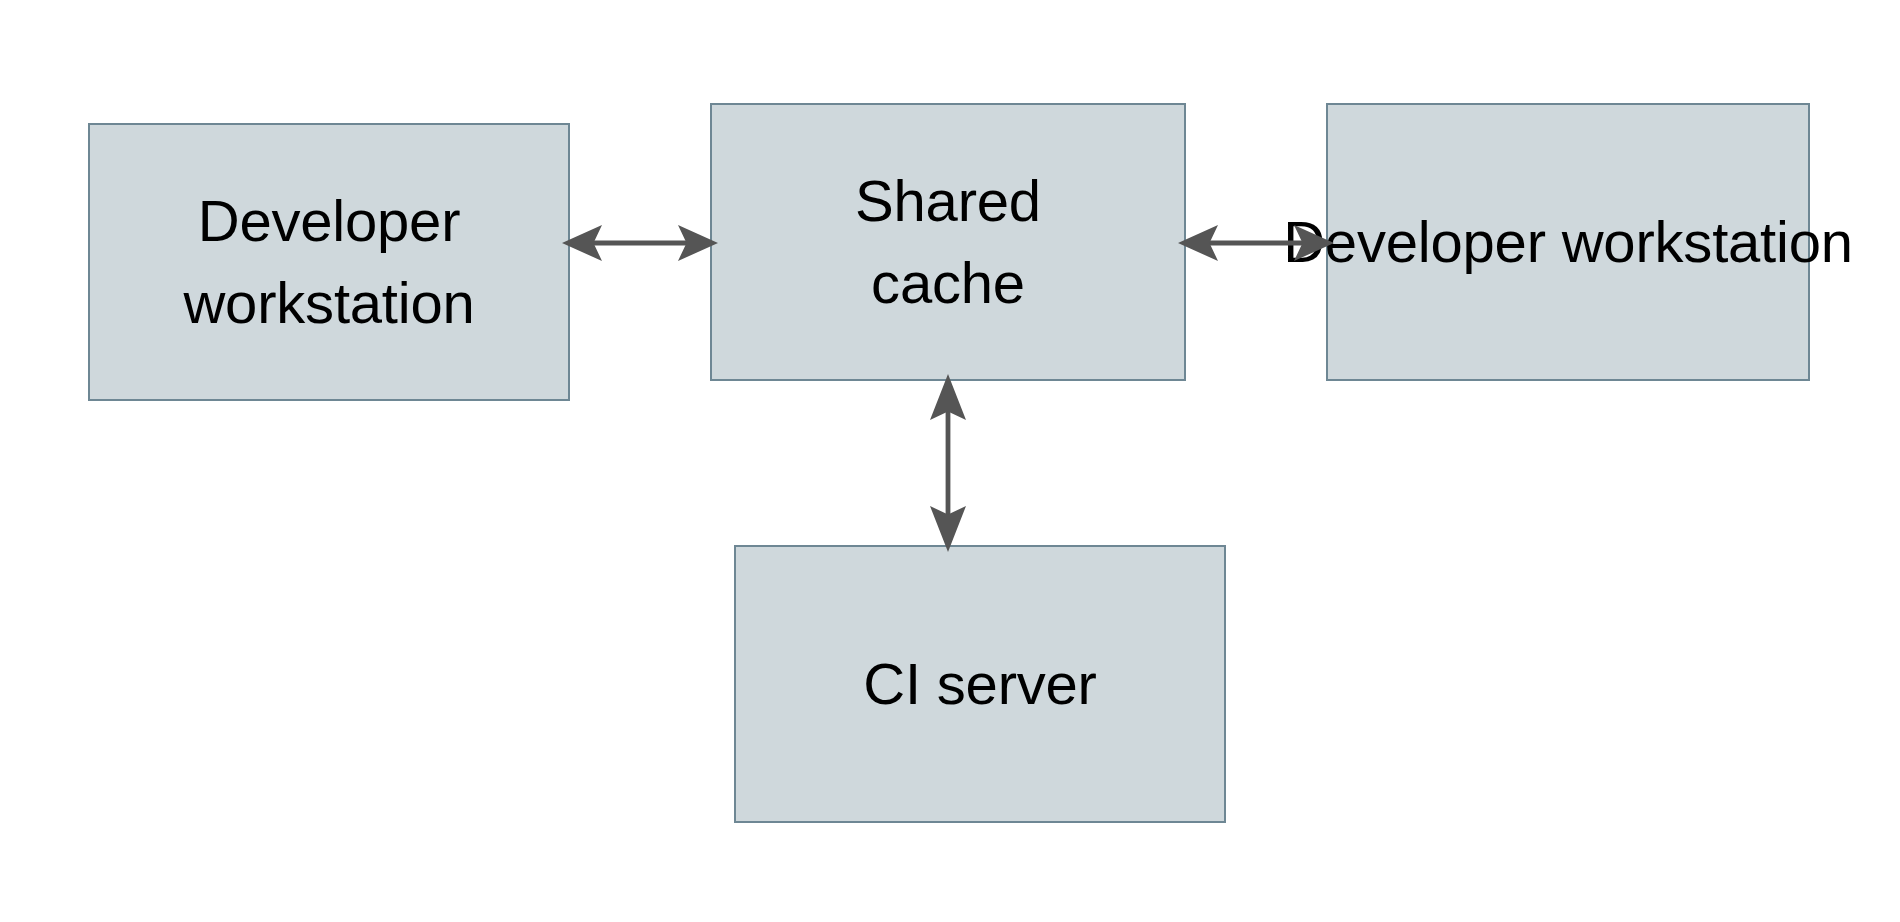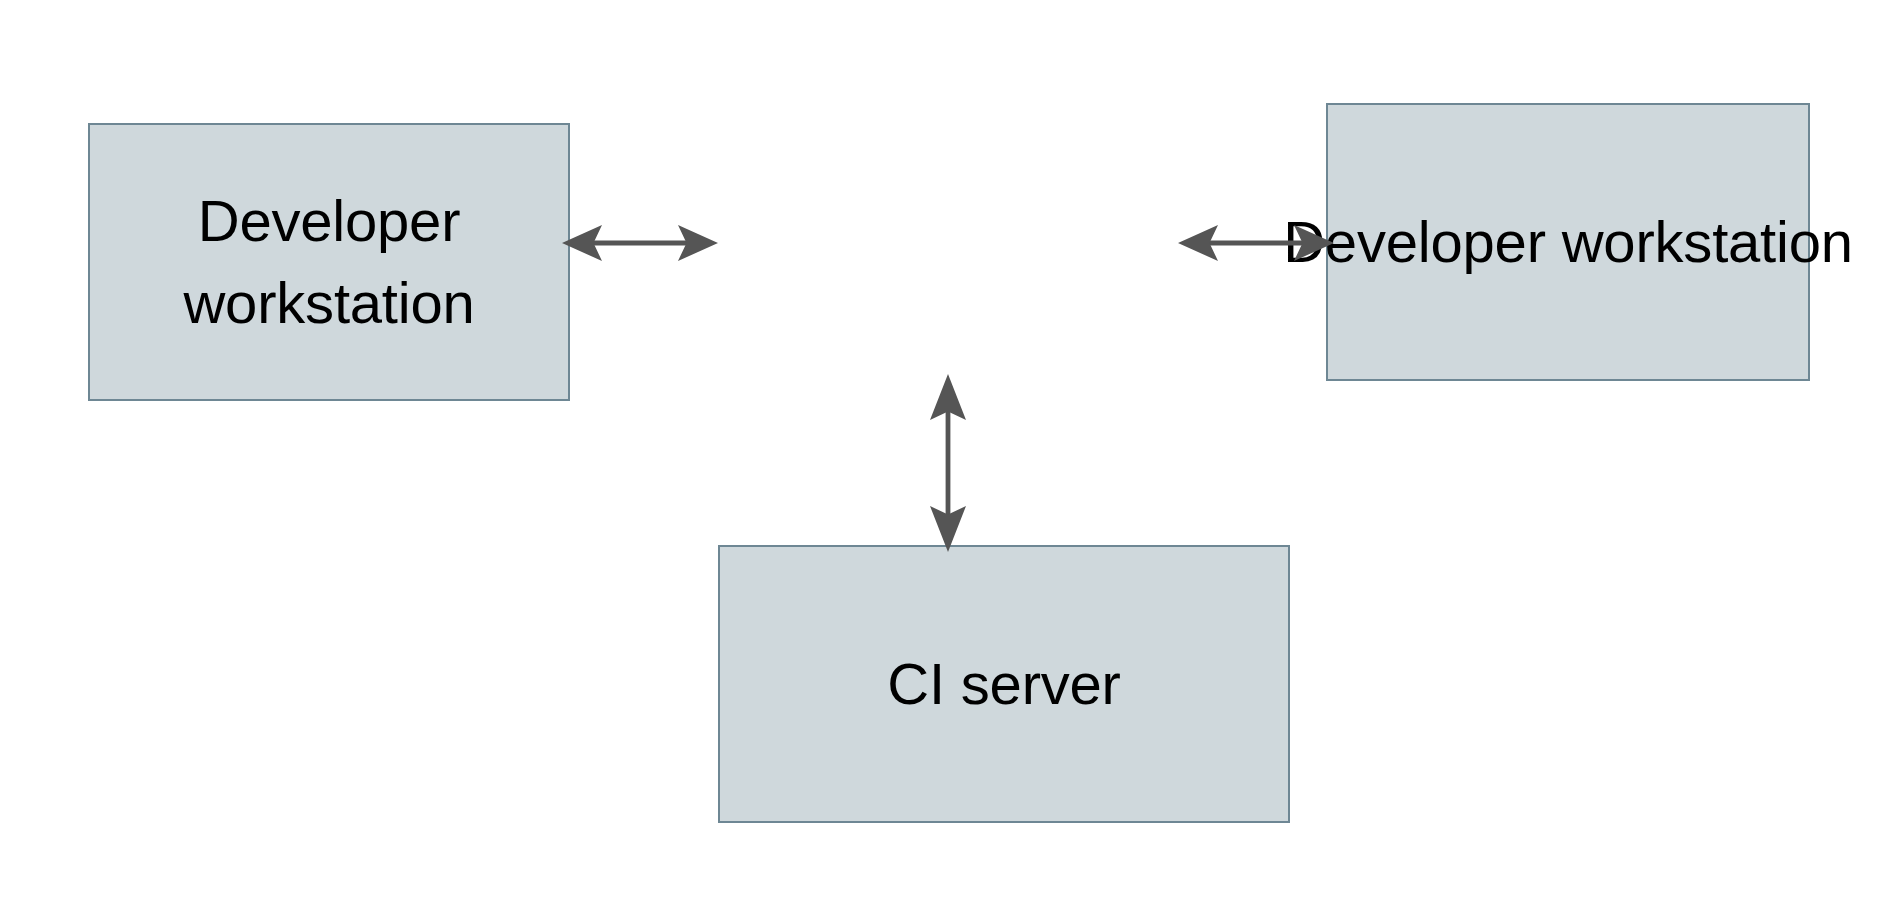--- a/index.html
+++ b/index.html
@@ -42,40 +42,44 @@
   #node-shared-cache {
     left: 710px; top: 103px;  width: 476px;  height: 278px;
   }
   #node-dev-right {
     left: 1326px; top: 103px; width: 484px;  height: 278px;
   }
   #node-dev-right .node-label {
     white-space: nowrap;
   }
   #node-ci-server {
-    left: 718px; top: 545px;  width: 572px;  height: 278px;
+    left: 734px; top: 545px;  width: 492px;  height: 278px;
   }
   .connector {
     position: absolute;
     overflow: visible;
   }
   #edge-left-to-cache  { left: 560px;  top: 212px; width: 160px; height: 62px; }
   #edge-cache-to-right { left: 1176px; top: 212px; width: 160px; height: 62px; }
   #edge-cache-to-ci    { left: 925px;  top: 372px; width: 46px;  height: 182px; }
 </style>
 </head>
 <body>
 
 <div id="canvas">
 
   <div class="node" id="node-dev-left">
     <span class="node-label">Developer
 workstation</span>
   </div>
 
+  <div class="node" id="node-shared-cache">
+    <span class="node-label">Shared
+cache</span>
+  </div>
 
   <div class="node" id="node-dev-right">
     <span class="node-label">Developer
 workstation</span>
   </div>
 
   <div class="node" id="node-ci-server">
     <span class="node-label">CI server</span>
   </div>
 

